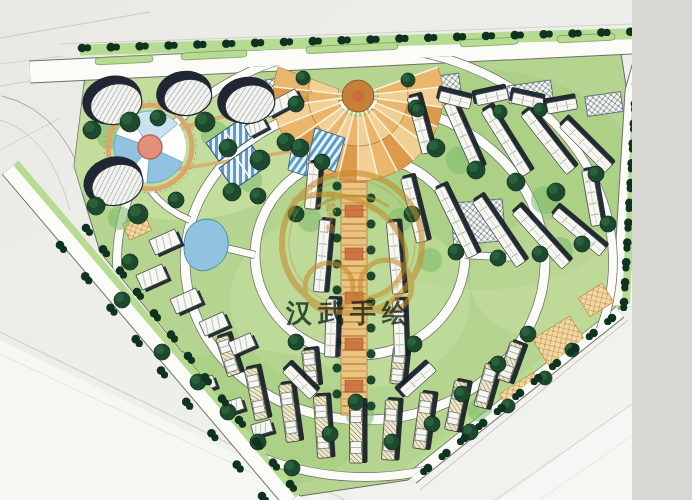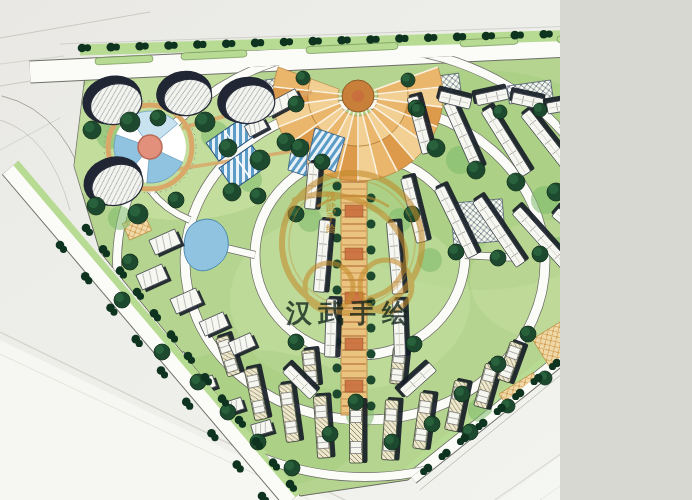--- a/index.html
+++ b/index.html
@@ -1,16 +1,16 @@
 <!DOCTYPE html>
 <html style="--paper: #edeeea; --paperLight: #f6f7f3; --paperShade: #e7e6e2; --lawn: #b5d48f; --lawnLight: #cde3a8; --lawnDark: #9cc876; --treeDark: #1d4a2e; --treeDarker: #0e3420; --treeHi: #2e6b42; --shrub: #7cb96a; --road: #fbfbf7; --roadEdge: #6f7069; --pencil: #9a9a90; --verge: #b7db92; --vergeEdge: #74955a; --towerDark: #202634; --white: #f7f7f2; --shadow: #161d27; --orange: #e9b66b; --orangeLight: #f2cf92; --orangeMid: #dc9a4a; --orangeDeep: #c87f3a; --rust: #c96f3e; --axis: #eac47e; --axisRung: #aa5f2e; --tan: #d9a869; --water: #8fc3e0; --waterDeep: #5b9cc6; --waterLight: #c8e2f0; --salmon: #e2907c; --gold: #c28b2c; --blockTick: #8f9089; --inkText: rgba(16,34,26,0.78);"><head>
 <meta charset="utf-8">
 <style>
   html,body{margin:0;padding:0;background:#d8d8d2;}
-  .canvas{position:relative;width:560px;height:500px;overflow:hidden;
+  .canvas{position:relative;width:632px;height:500px;overflow:hidden;
           font-family:Liberation Sans, sans-serif;}
   svg{position:absolute;left:0;top:0;display:block;}
   .wm-text{font-weight:bold;letter-spacing:6px;}
   .wm-vert{font-weight:bold;}
 </style>
 </head>
 <body>
 
 <div class="canvas">
 <svg id="stage" width="692" height="500" viewBox="0 0 692 500">

